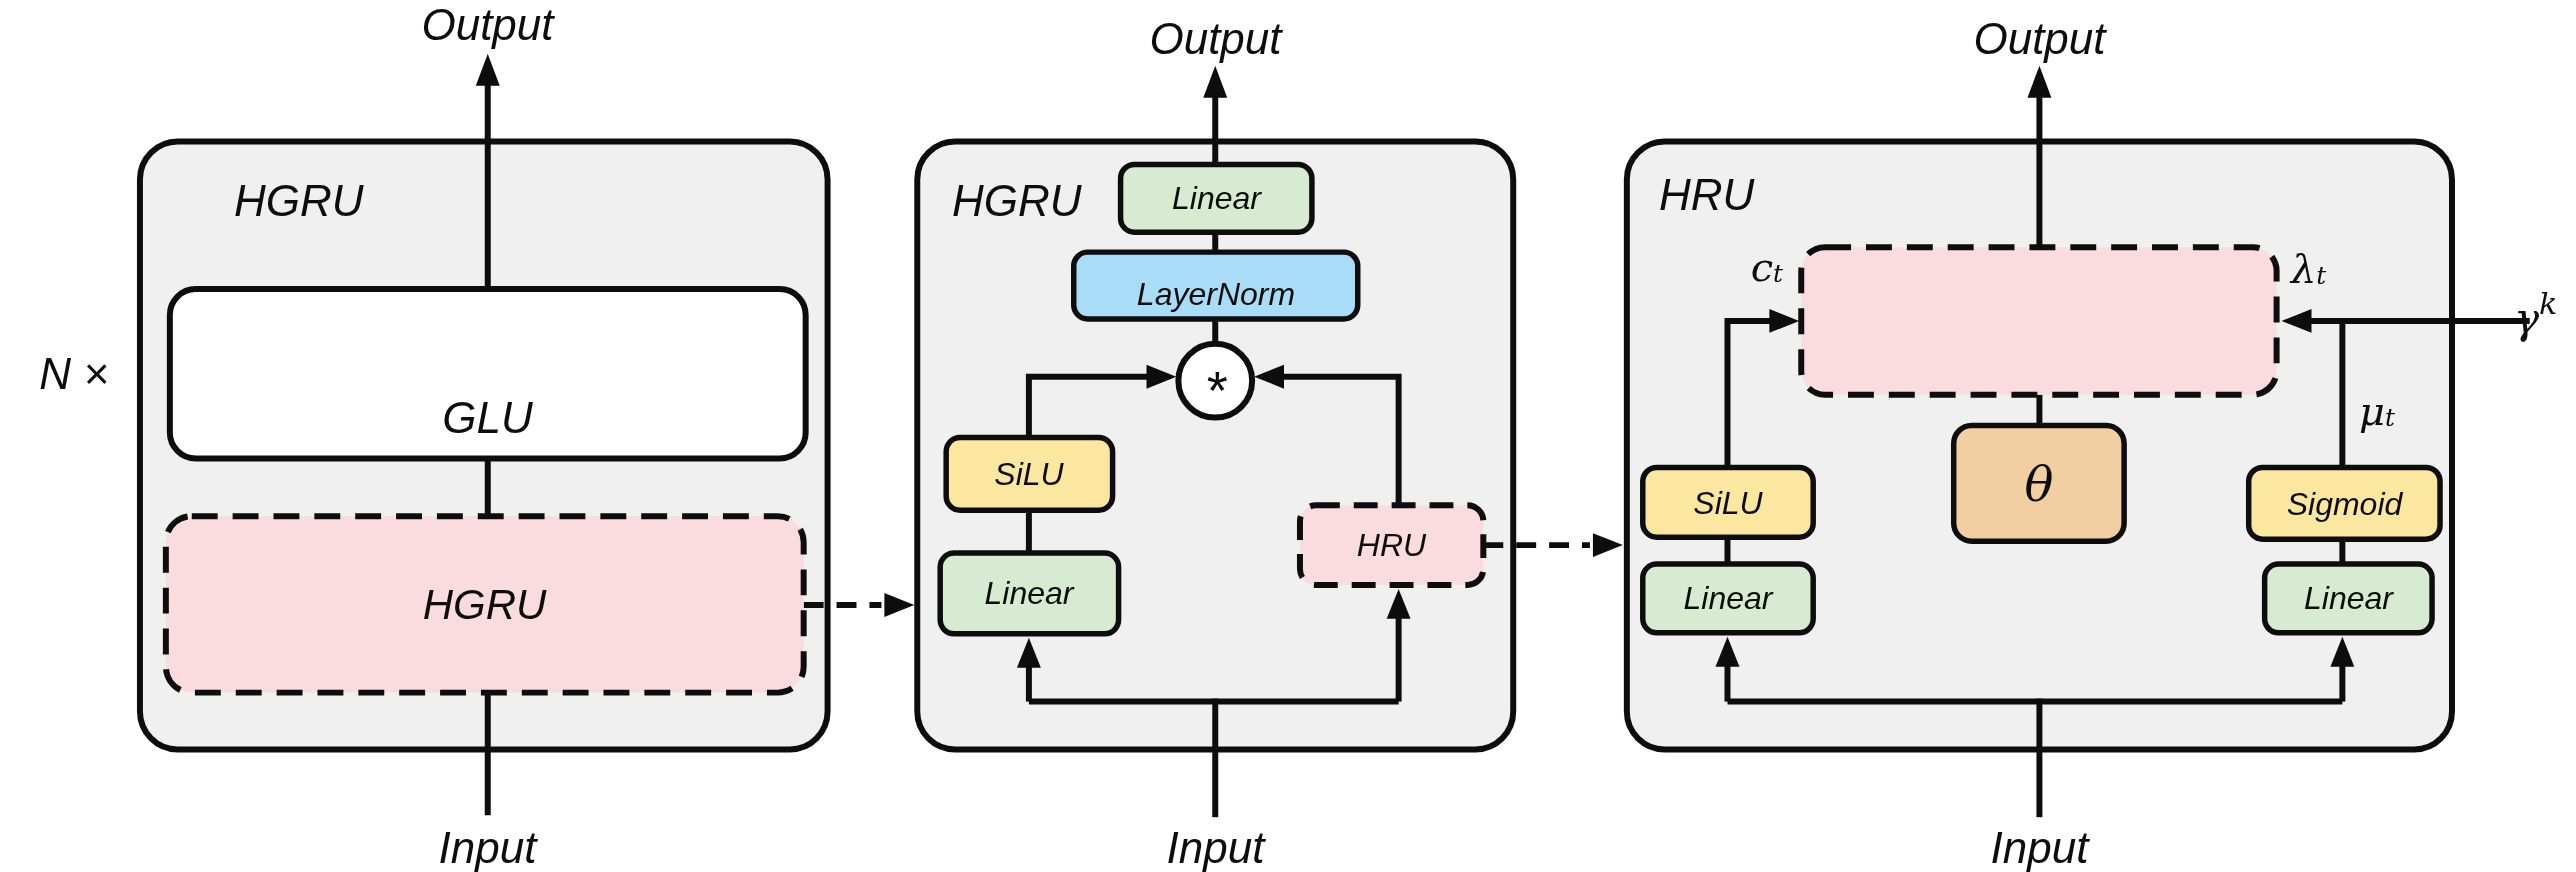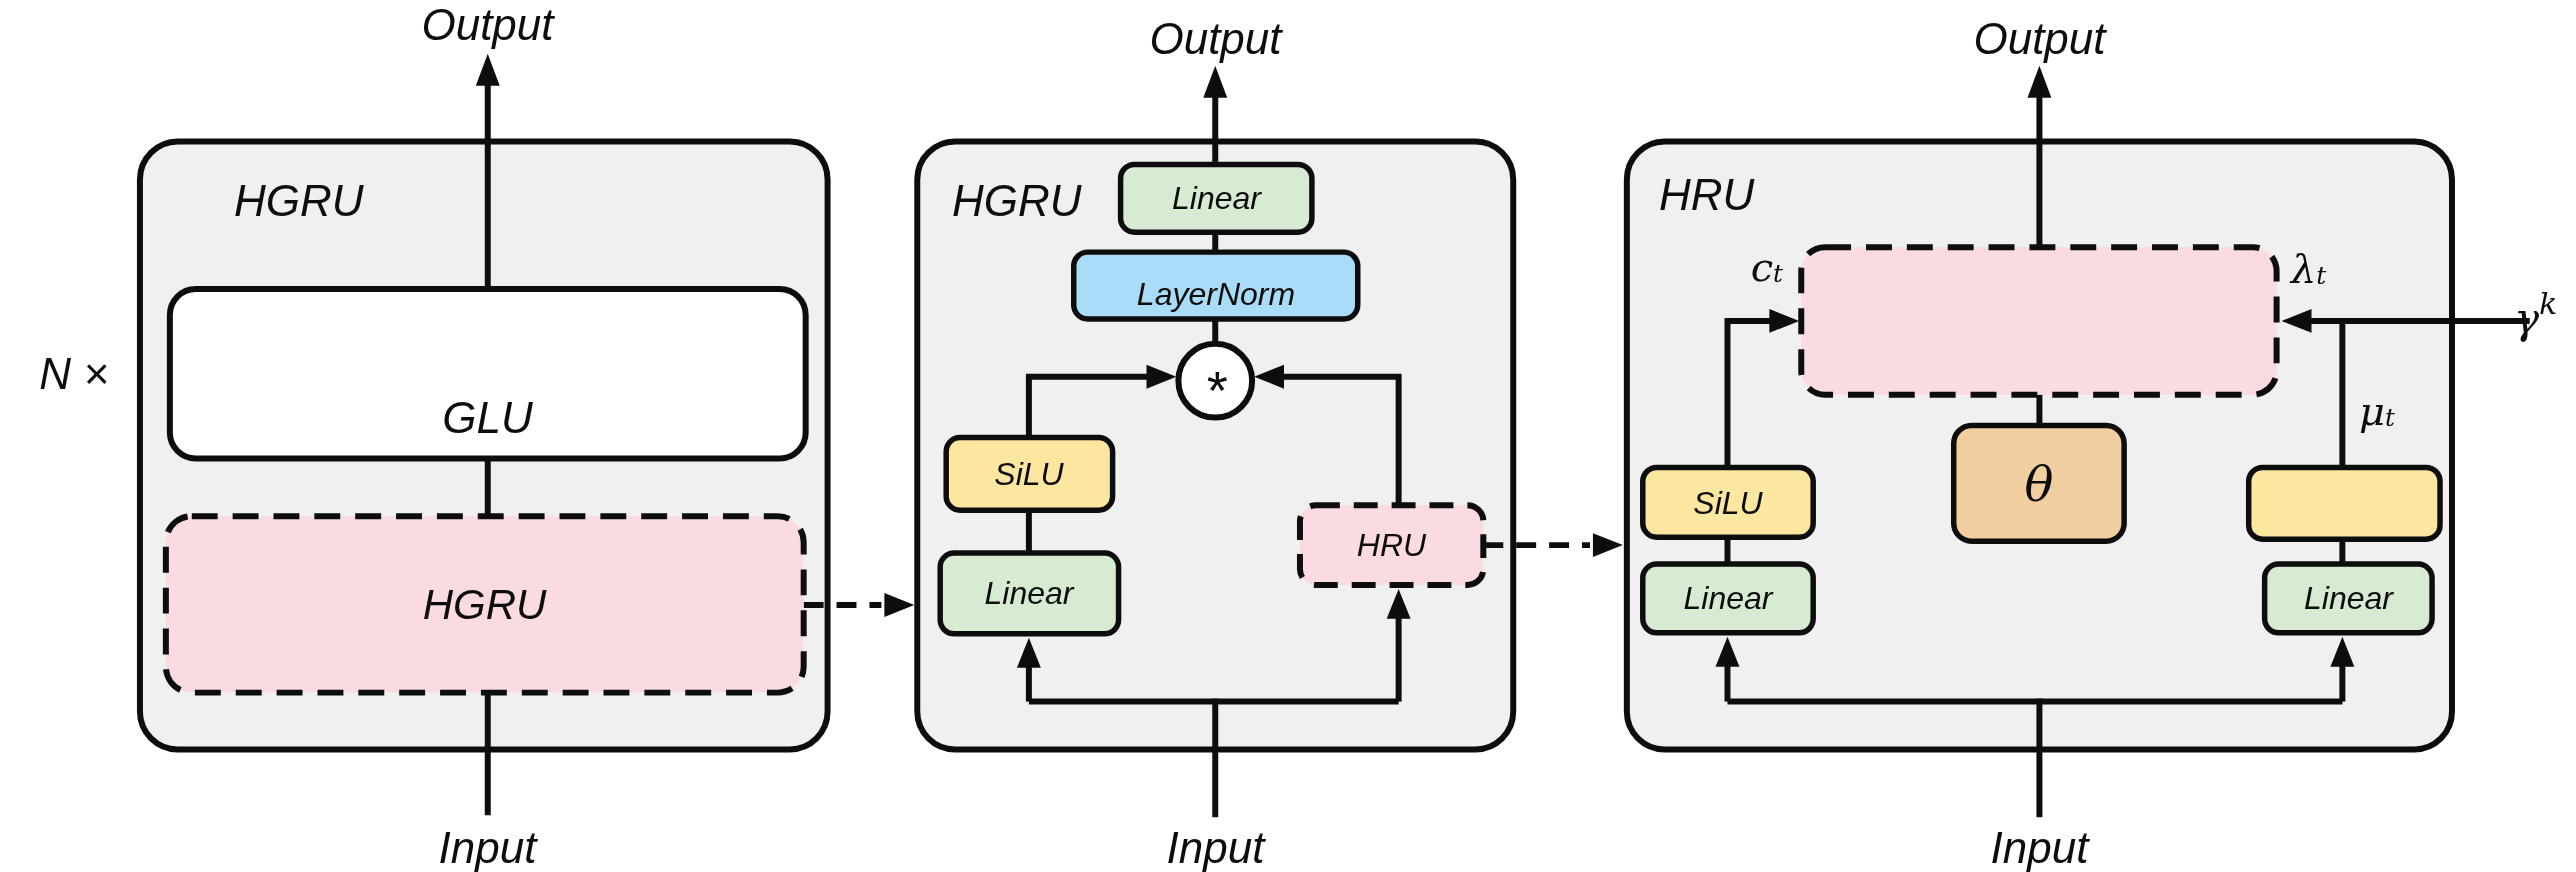--- a/index.html
+++ b/index.html
@@ -114,20 +114,21 @@
   <div class="lbl f40" style="left:946px;top:450px;width:166px;height:48px;">SiLU</div>
   <div class="lbl f40" style="left:940px;top:569px;width:178px;height:48px;">Linear</div>
   <div class="lbl f40" style="left:1300px;top:521px;width:183px;height:48px;">HRU</div>
   <div class="lbl f44" style="left:1116px;top:825px;width:199px;height:46px;">Input</div>
 
   <div class="lbl f44" style="left:1940px;top:14px;width:199px;height:50px;">Output</div>
   <div class="lbl f44 left" style="left:1659px;top:171px;width:239px;height:48px;">HRU</div>
   <div class="lbl math" style="left:1954px;top:458px;width:170px;height:52px;font-size:48px;">θ</div>
   <div class="lbl f40" style="left:1643px;top:479px;width:170px;height:48px;">SiLU</div>
   <div class="lbl f40" style="left:1643px;top:574px;width:170px;height:48px;">Linear</div>
+  <div class="lbl f40" style="left:2249px;top:480px;width:191px;height:48px;">Sigmoid</div>
   <div class="lbl f40" style="left:2265px;top:574px;width:167px;height:48px;">Linear</div>
   <div class="lbl f44" style="left:1940px;top:825px;width:199px;height:46px;">Input</div>
 
   <div class="lbl math" style="left:1711px;top:243px;width:72px;height:48px;font-size:40px;justify-content:flex-end;">
     <span>c</span>
       <span class="sub">t</span>
   </div>
   <div class="lbl math left" style="left:2291px;top:245px;width:90px;height:48px;font-size:40px;">
     <span>λ</span>
       <span class="sub">t</span>

